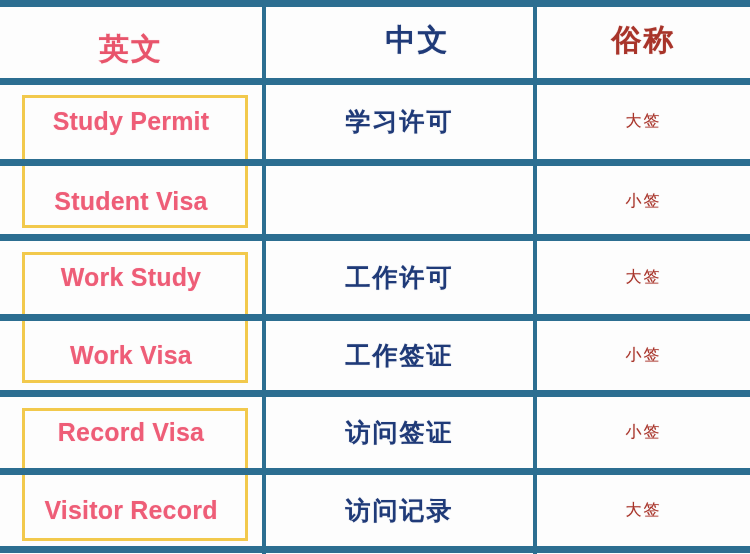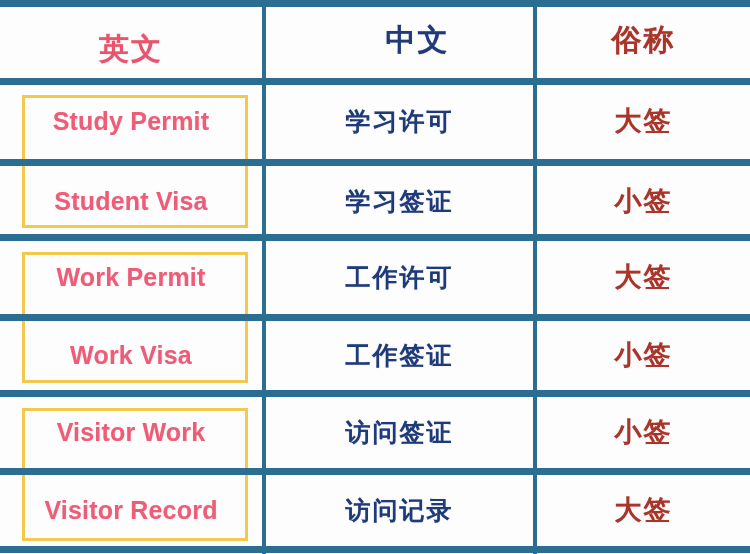--- a/index.html
+++ b/index.html
@@ -82,22 +82,22 @@
     text-shadow: 0 0 1px rgba(238,93,119,0.35);
   }
   .zh-text {
     font-size: 25px;
     font-weight: 600;
     color: #1f3a78;
     letter-spacing: 2px;
     text-shadow: 0 0 1px rgba(31,58,120,0.35);
   }
   .nk-text {
-    font-size: 27px;
-    font-weight: 700;
+    font-size: 16px;
+    font-weight: 400;
     color: #a8342a;
     letter-spacing: 2px;
     text-shadow: 0 0 1px rgba(168,52,42,0.35);
   }
 
   
   .gold-box {
     position: absolute;
     left: 22px;
     width: 226px;
@@ -147,49 +147,46 @@
   <div class="cell col-zh r1">
     <span class="zh-text">学习许可</span>
   </div>
   <div class="cell col-nk r1">
     <span class="nk-text">大签</span>
   </div>
 
   <div class="cell col-en r2">
     <span class="en-text">Student Visa</span>
   </div>
-  <div class="cell col-zh r2">
-    <span class="zh-text">学习签证</span>
-  </div>
   <div class="cell col-nk r2">
     <span class="nk-text">小签</span>
   </div>
 
   <div class="cell col-en r3">
-    <span class="en-text">Work Permit</span>
+    <span class="en-text">Work Study</span>
   </div>
   <div class="cell col-zh r3">
     <span class="zh-text">工作许可</span>
   </div>
   <div class="cell col-nk r3">
     <span class="nk-text">大签</span>
   </div>
 
   <div class="cell col-en r4">
     <span class="en-text">Work Visa</span>
   </div>
   <div class="cell col-zh r4">
     <span class="zh-text">工作签证</span>
   </div>
   <div class="cell col-nk r4">
     <span class="nk-text">小签</span>
   </div>
 
   <div class="cell col-en r5">
-    <span class="en-text">Visitor Work</span>
+    <span class="en-text">Record Visa</span>
   </div>
   <div class="cell col-zh r5">
     <span class="zh-text">访问签证</span>
   </div>
   <div class="cell col-nk r5">
     <span class="nk-text">小签</span>
   </div>
 
   <div class="cell col-en r6">
     <span class="en-text">Visitor Record</span>

